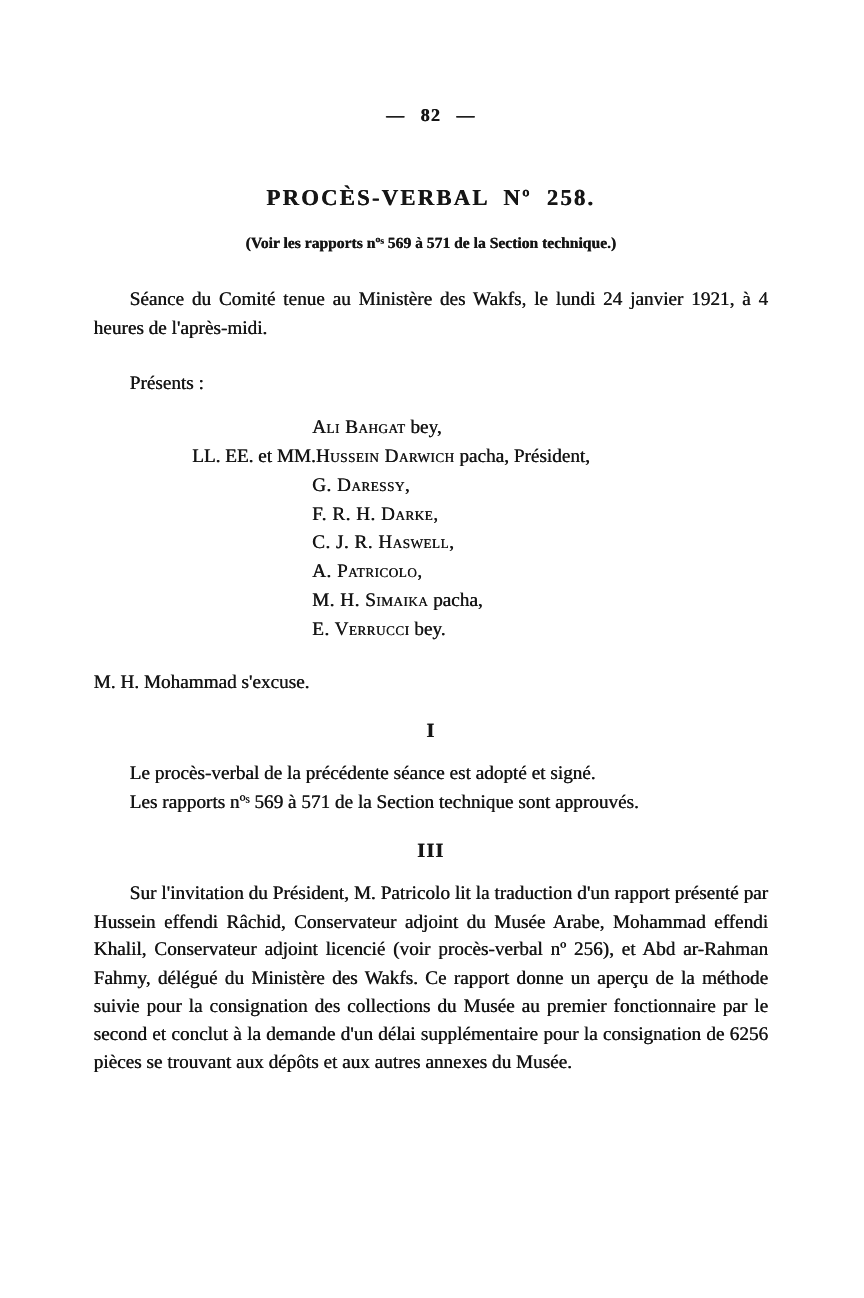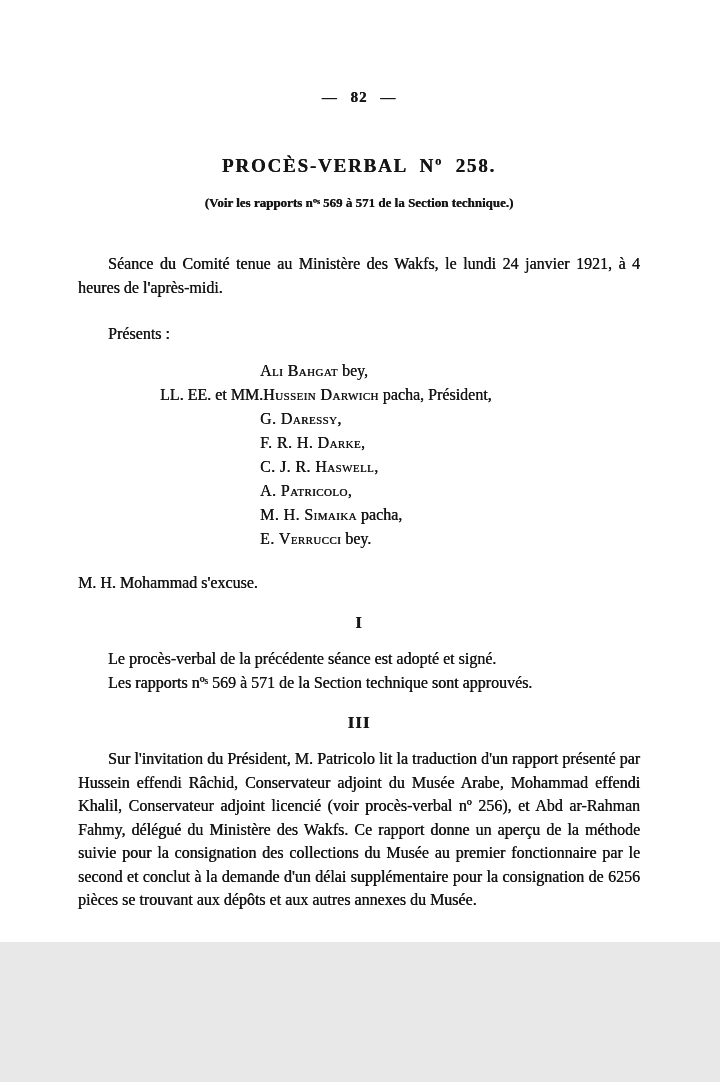--- a/index.html
+++ b/index.html
@@ -3,21 +3,21 @@
 <meta charset="utf-8">
 <style>
   html, body {
     margin: 0;
     padding: 0;
     background: #e8e8e8;
   }
   .page {
     position: relative;
     width: 720px;
-    height: 942px;
+    height: 1082px;
     margin: 0 auto;
     background: #ffffff;
     overflow: hidden;
     font-family: "Liberation Serif", "DejaVu Serif", serif;
     color: #161616;
     
     text-shadow: 0.35px 0 0 currentColor;
   }
   .content {
     padding: 0 80px 0 78px;
@@ -47,21 +47,21 @@
     font-weight: bold;
     line-height: 20px;
   }
   p { margin: 0; }
   .para {
     font-size: 16px;
     line-height: 23.5px;
     text-align: justify;
   }
   .indent { text-indent: 30px; }
-  .intro { margin-top: 39px; }
+  .intro { margin-top: 25px; }
   .presents {
     margin-top: 23px;
     font-size: 16px;
     line-height: 23.5px;
     text-indent: 30px;
   }
   .attendees {
     margin-top: 13px;
     margin-left: 82px;
     font-size: 16px;

